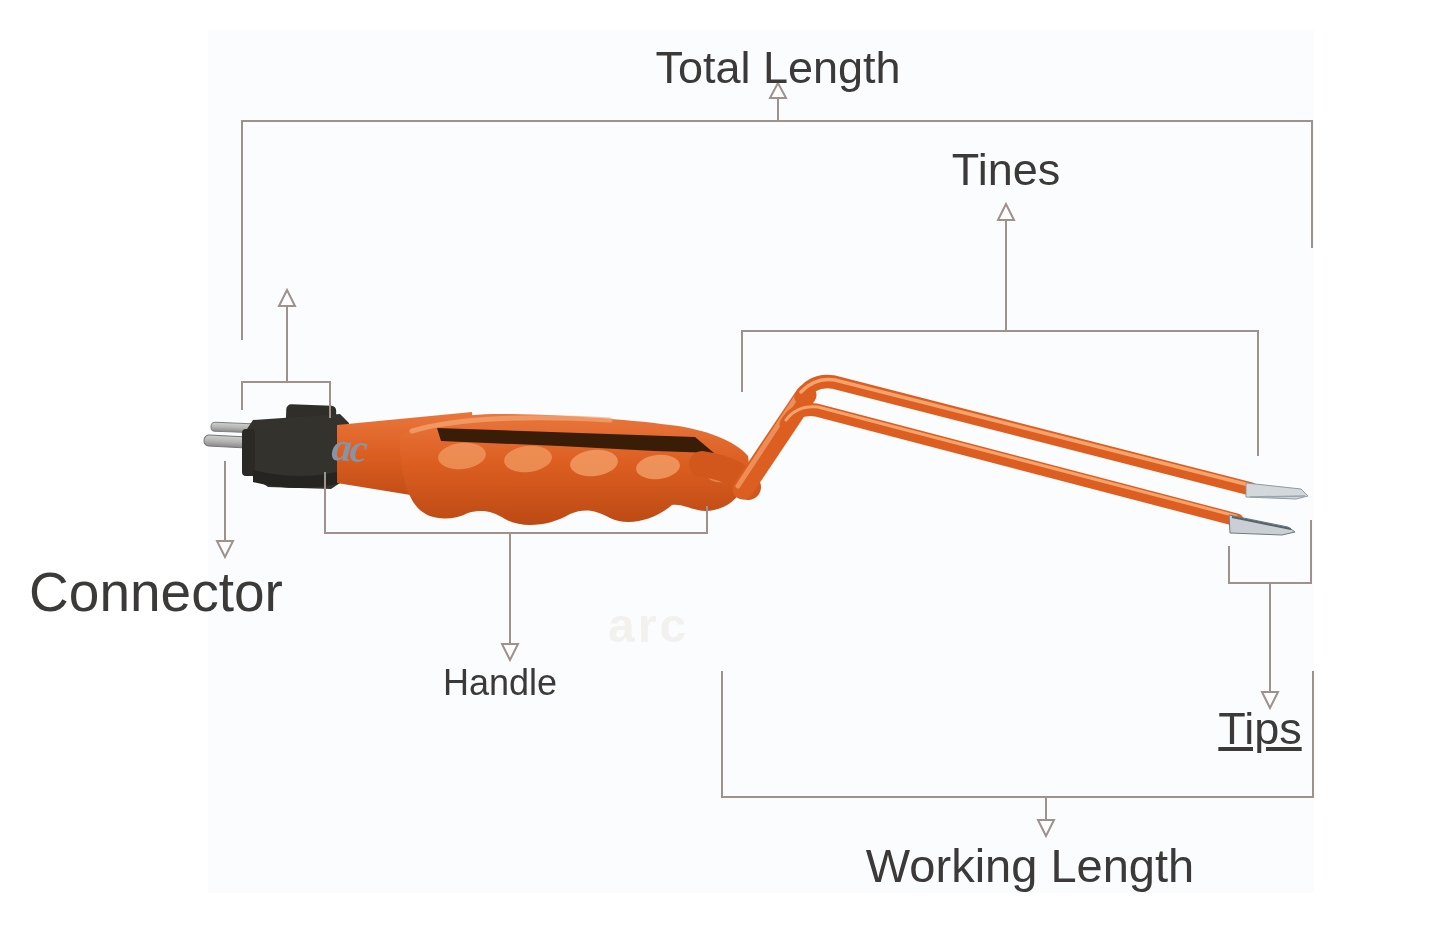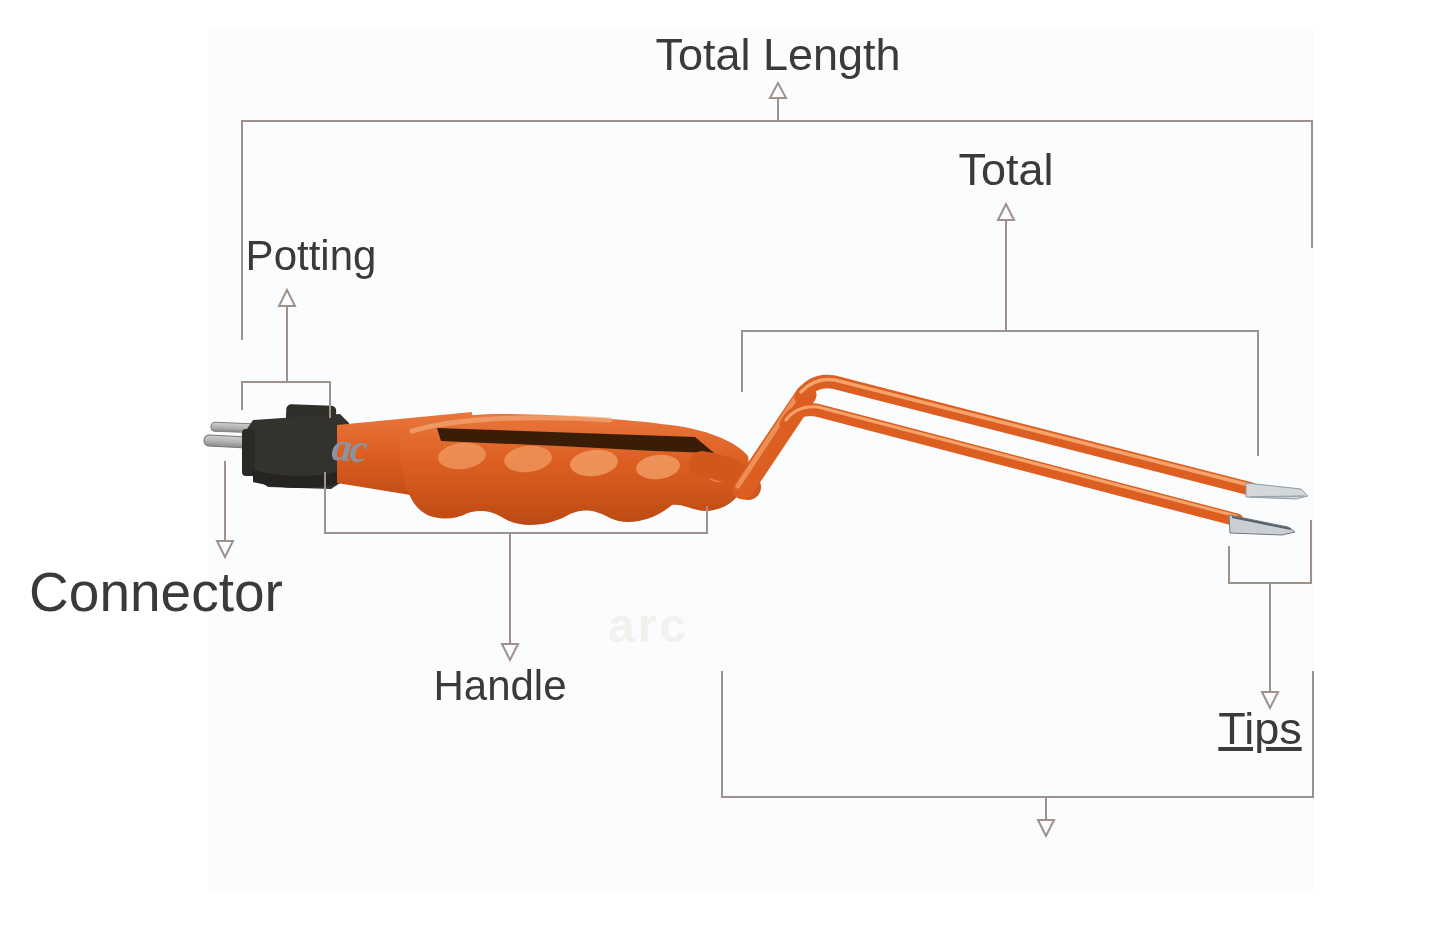--- a/index.html
+++ b/index.html
@@ -15,25 +15,25 @@
     background:#fbfcfd;
   }
   #diagram-svg{position:absolute;left:0;top:0;width:1438px;height:934px;}
   .label{
     position:absolute;
     color:#3b3a39;
     white-space:nowrap;
     transform:translateX(-50%);
     line-height:1.05;
   }
-  .lbl-total{left:778px;top:31px;font-size:45px;}
+  .lbl-total{left:778px;top:44px;font-size:45px;}
   .lbl-tines{left:1006px;top:146px;font-size:45px;}
   .lbl-potting{left:311px;top:234px;font-size:42px;}
   .lbl-connector{left:156px;top:564px;font-size:55px;}
-  .lbl-handle{left:500px;top:664px;font-size:42px;}
+  .lbl-handle{left:500px;top:664px;font-size:36px;}
   .lbl-tips{left:1260px;top:705px;font-size:45px;text-decoration:underline;}
   .lbl-working{left:1030px;top:841px;font-size:47px;}
   #watermark{
     position:absolute;left:608px;top:598px;
     font-size:48px;font-weight:bold;color:#f2f1ee;
     letter-spacing:3px;transform:none;
   }
   #brand-logo{
     position:absolute;left:332px;top:424px;
     font-family:"Liberation Serif","DejaVu Serif",serif;
@@ -156,19 +156,19 @@
       <line x1="1046" y1="797" x2="1046" y2="820"></line>
       <polygon points="1046,836 1038,820 1054,820" fill="#fdfdfd"></polygon>
     </g>
   </svg>
 
   <div id="watermark">arc</div>
 
   <div id="brand-logo">ac</div>
 
   <div class="label lbl-total">Total Length</div>
-  <div class="label lbl-tines">Total</div>
-  <div class="label lbl-potting">Potting</div>
+  <div class="label lbl-tines">Tines</div>
   <div class="label lbl-connector">Connector</div>
   <div class="label lbl-handle">Handle</div>
   <div class="label lbl-tips">Tips</div>
+  <div class="label lbl-working">Working Length</div>
 
 </div>
 
 </body></html>

